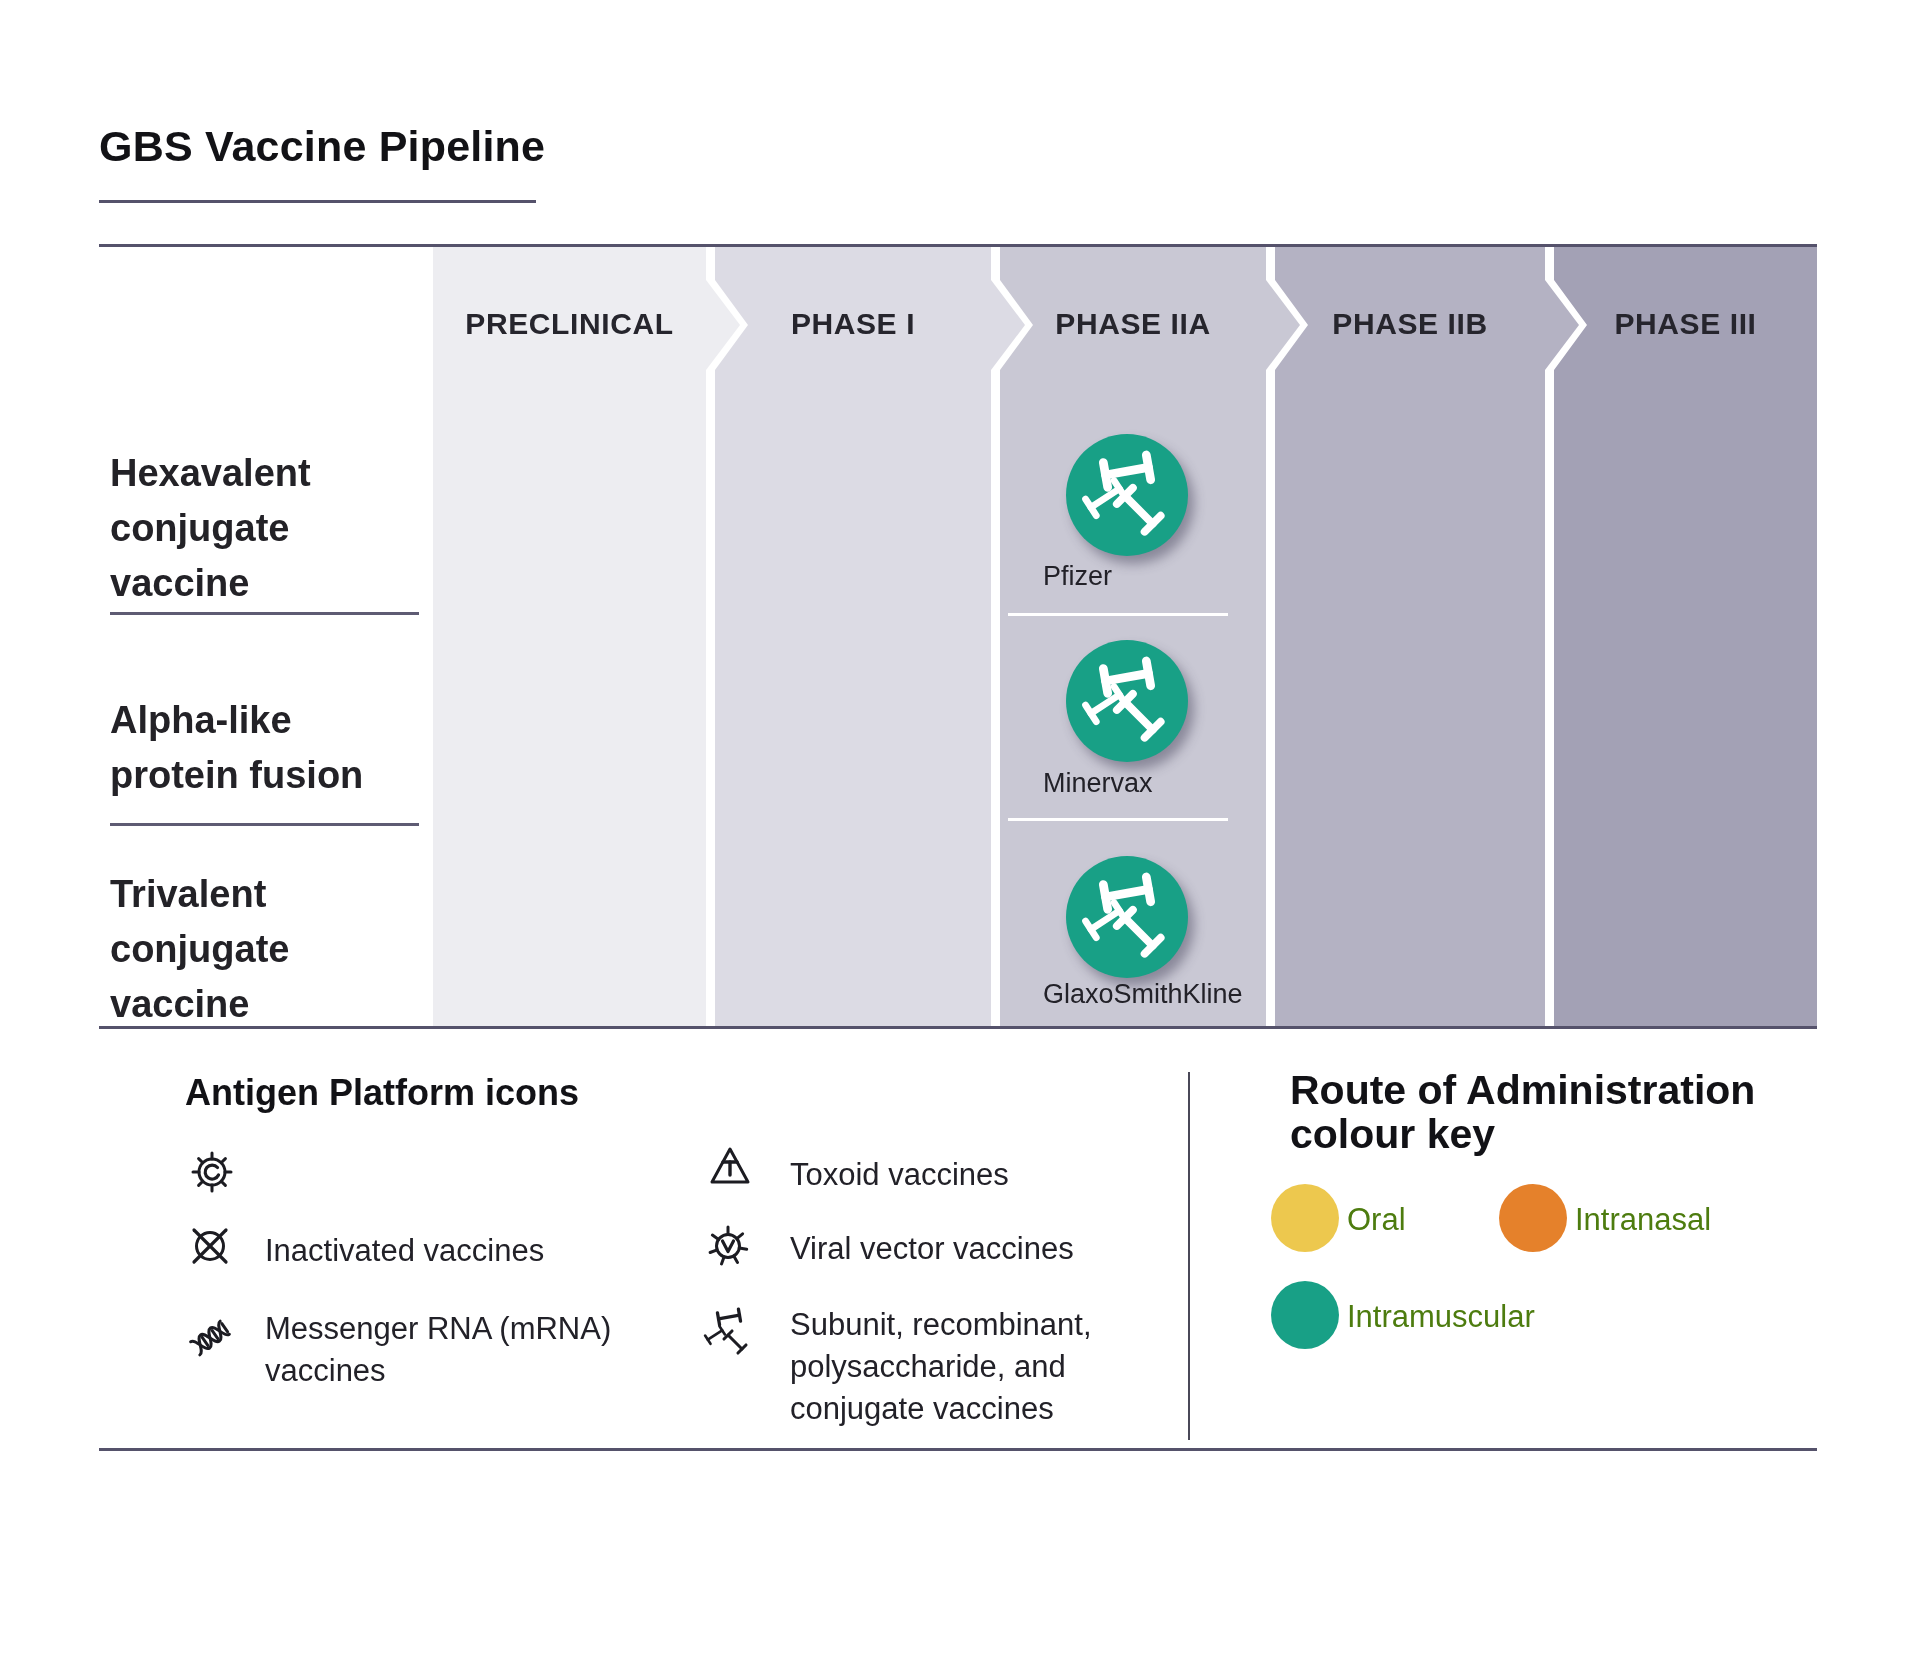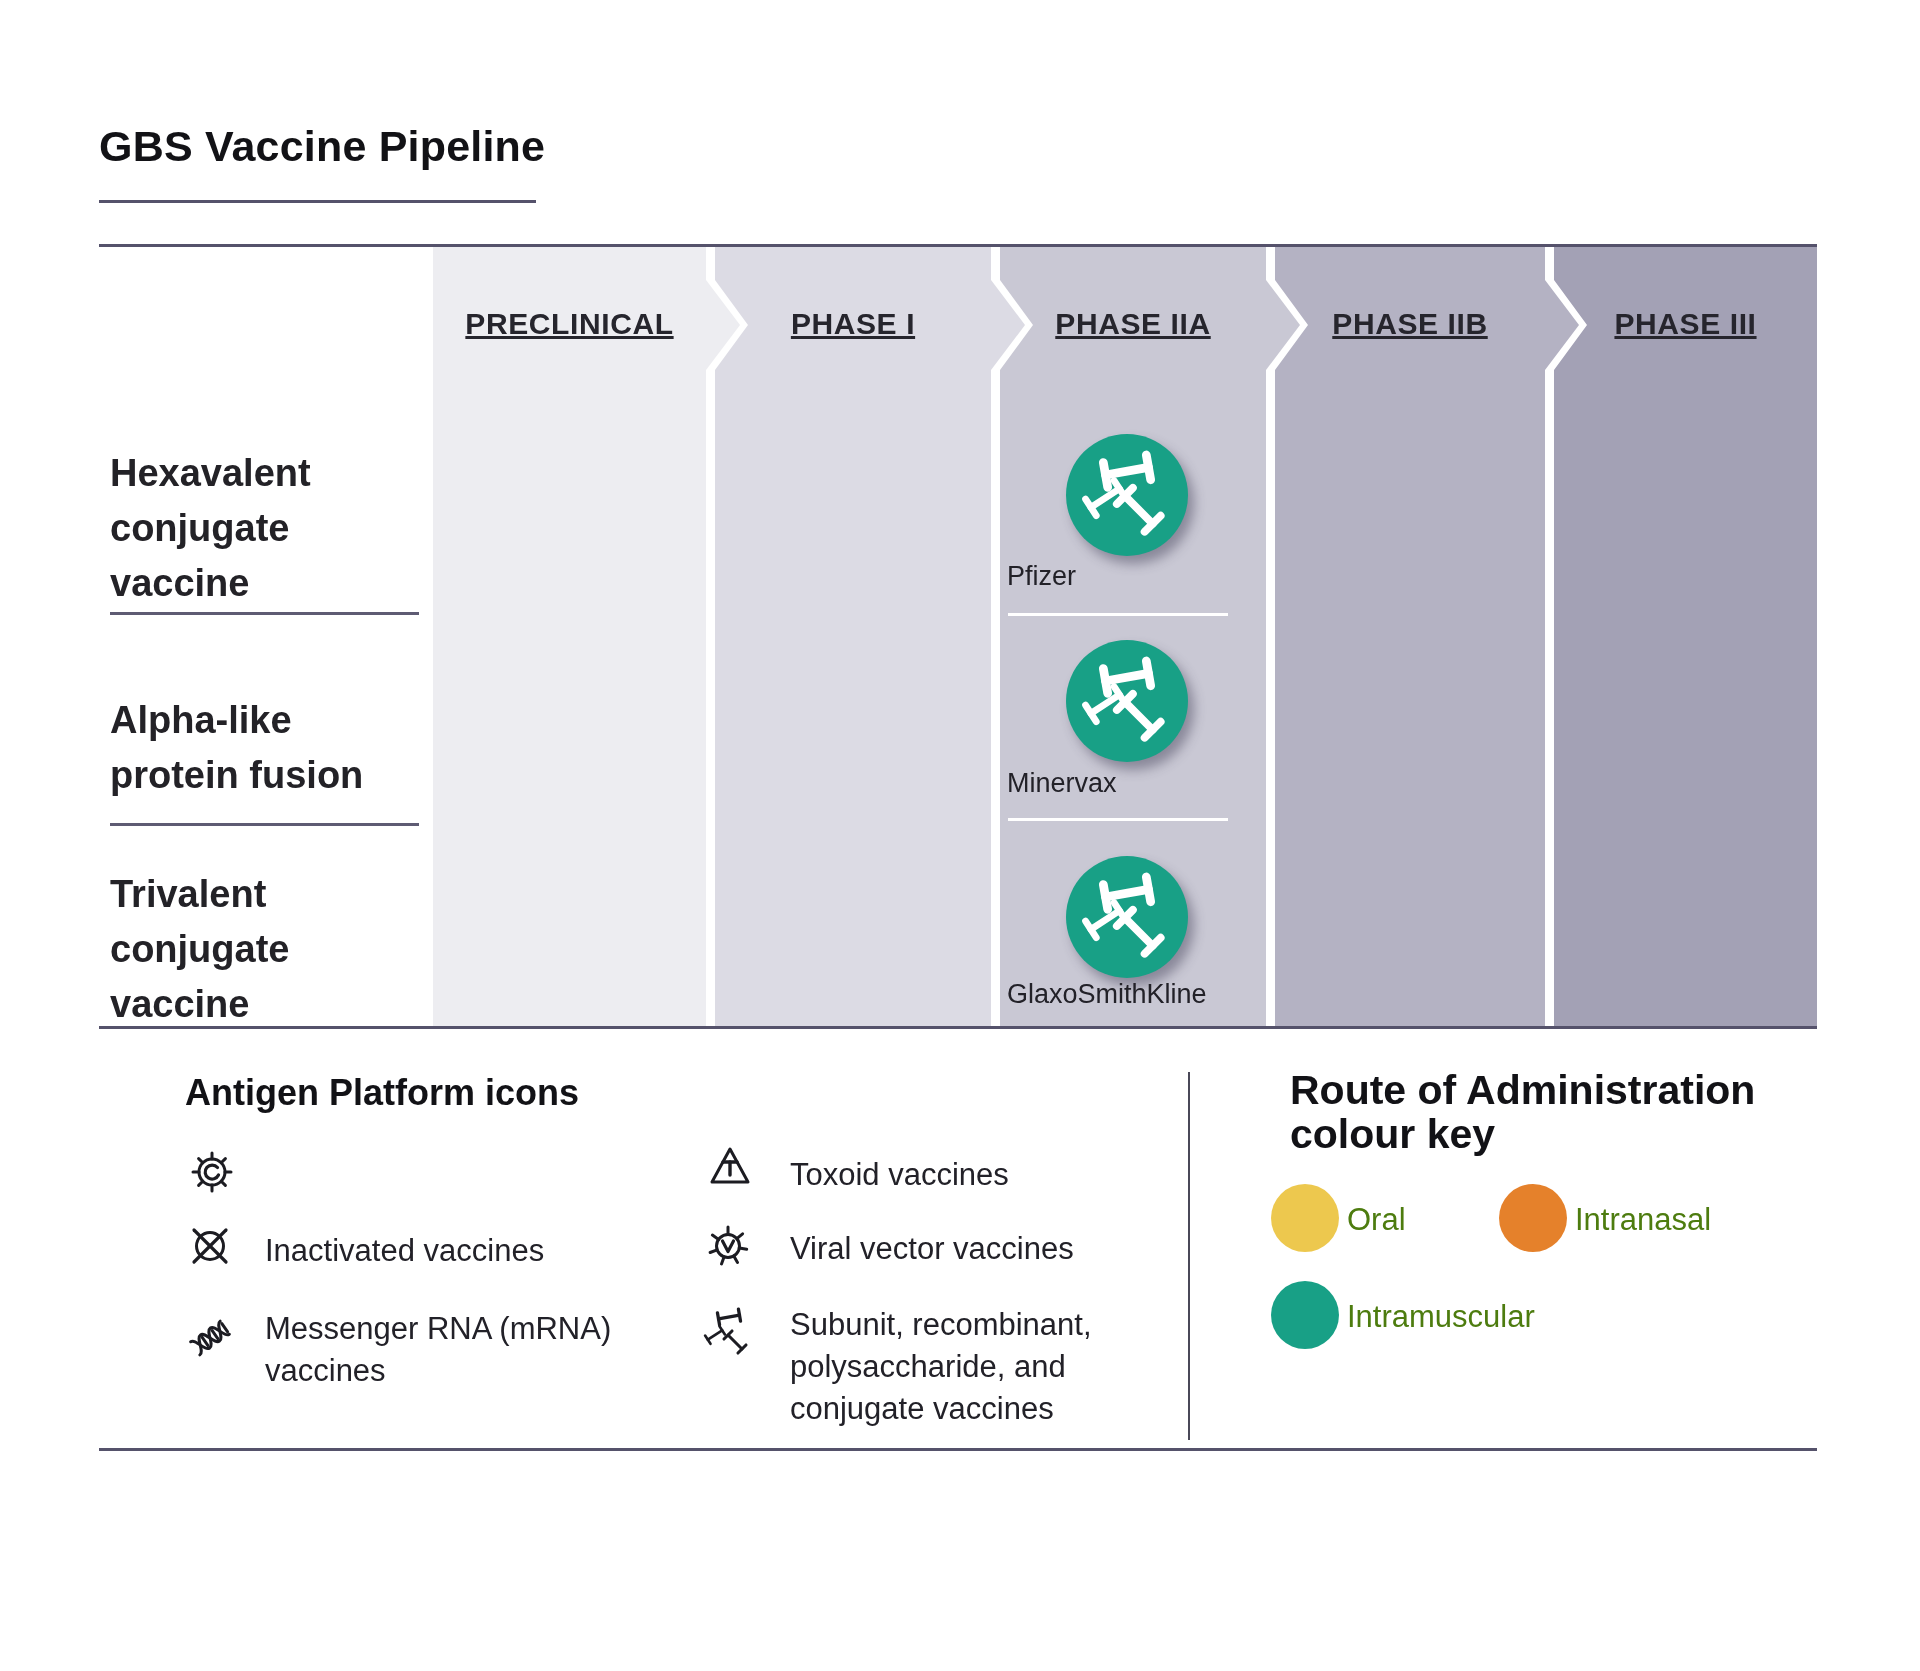--- a/index.html
+++ b/index.html
@@ -21,36 +21,36 @@
   
   .col{position:absolute;top:228px;height:780px;}
   .col-shadow{filter:drop-shadow(6px 2px 5px rgba(88,85,112,.5));}
   #col-0{left:433px;width:307px;z-index:15;clip-path:polygon(0 0,273px 0,273px 34px,307px 79px,273px 124px,273px 780px,0 780px);}
   #col-1{left:715px;width:310px;z-index:14;clip-path:polygon(0 0,276px 0,276px 34px,310px 79px,276px 124px,276px 780px,0 780px,0 124px,33px 79px,0 34px);}
   #col-2{left:1000px;width:300px;z-index:13;clip-path:polygon(0 0,266px 0,266px 34px,300px 79px,266px 124px,266px 780px,0 780px,0 124px,33px 79px,0 34px);}
   #col-3{left:1275px;width:304px;z-index:12;clip-path:polygon(0 0,270px 0,270px 34px,304px 79px,270px 124px,270px 780px,0 780px,0 124px,33px 79px,0 34px);}
   #col-4{left:1554px;width:263px;z-index:11;clip-path:polygon(0 0,263px 0,263px 780px,0 780px,0 124px,33px 79px,0 34px);}
 
   .phase-label{position:absolute;top:289px;z-index:20;text-align:center;font-size:30px;font-weight:bold;
-               color:#26252d;letter-spacing:.6px;text-decoration:underline;}
+               color:#26252d;letter-spacing:.6px;}
   #ph-0{left:433px;width:273px;} #ph-1{left:715px;width:276px;} #ph-2{left:1000px;width:266px;}
   #ph-3{left:1275px;width:270px;} #ph-4{left:1554px;width:263px;}
 
   
   .row-label{left:110px;font-size:38px;font-weight:bold;line-height:55px;color:#232227;z-index:20;}
   #row-0{top:428px;} #row-1{top:675px;} #row-2{top:849px;}
   .row-sep{left:110px;width:309px;height:3px;background:#5E5B73;z-index:20;}
   #rowsep-0{top:594px;} #rowsep-1{top:805px;}
 
   
   .candidate-dot{left:1066px;width:122px;height:122px;border-radius:50%;z-index:25;
                  display:flex;align-items:center;justify-content:center;
                  box-shadow:6px 8px 12px rgba(60,58,82,.45);}
   #cand-0{top:416px;} #cand-1{top:622px;} #cand-2{top:838px;}
-  .company{left:1007px;font-size:27px;color:#222128;z-index:25;text-align:center;}
+  .company{left:1043px;font-size:27px;color:#222128;z-index:25;text-align:center;}
   #comp-0{top:543px;} #comp-1{top:750px;} #comp-2{top:961px;}
   .white-sep{left:1008px;width:220px;height:3px;background:#ffffff;z-index:25;}
   #wsep-0{top:595px;} #wsep-1{top:800px;}
 
   
   #legend-heading{left:185px;top:1054px;font-size:36px;font-weight:bold;color:#121216;}
   .legend-icon{width:56px;height:56px;z-index:5;}
   .legend-icon svg{width:56px;height:56px;display:block;}
   .legend-text{font-size:31px;line-height:42px;color:#222128;}
   #licon-0{left:184px;top:1126px;} #ltext-0{left:265px;top:1138px;}

